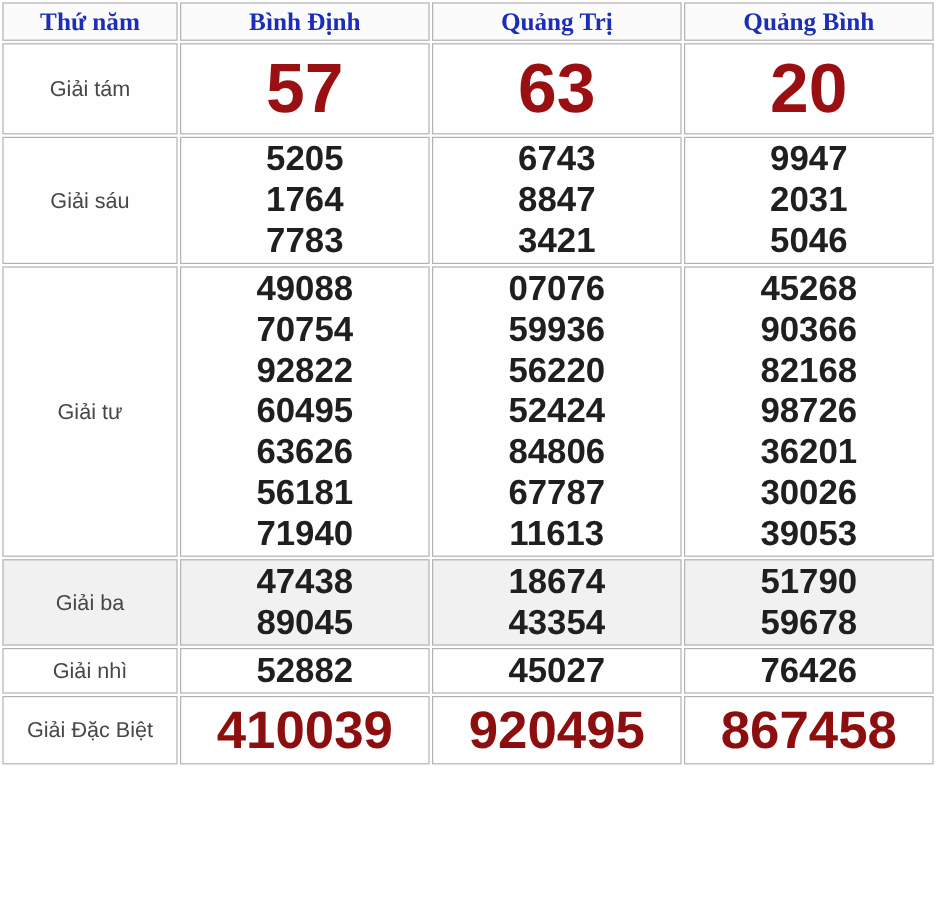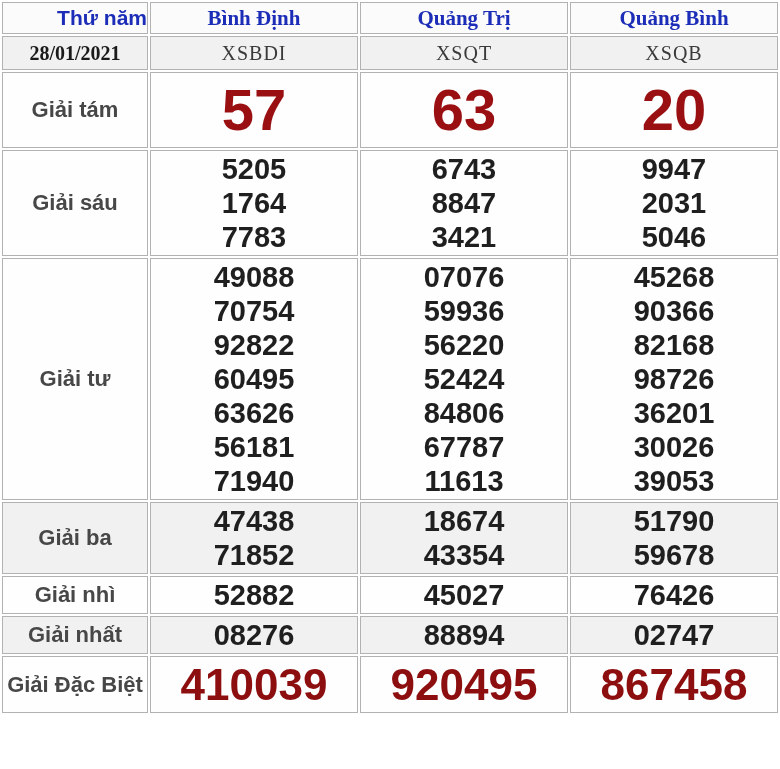--- a/index.html
+++ b/index.html
@@ -29,43 +29,42 @@
   tr.header-row td { background: #fbfbfb; height: 28px; }
   tr.subheader-row td { height: 30px; }
 
   .province-hdr {
     font-family: "Liberation Serif", serif;
     font-weight: bold;
     font-size: 21px;
     color: #1c2db8;
   }
   .weekday-hdr {
-    font-family: Liberation Sans, sans-serif;
+    font-family: Liberation Serif, serif;
     font-weight: bold;
     font-size: 21px;
     color: #1c2db8;
-    text-align: right;
   }
   .draw-date {
     font-family: "Liberation Serif", serif;
     font-weight: bold;
     font-size: 20px;
     color: #1a1a1a;
   }
   .lottery-code {
     font-family: "Liberation Serif", serif;
     font-weight: normal;
     font-size: 20px;
     color: #3a3a3a;
     letter-spacing: 1px;
   }
   td.label-cell {
-    font-size: 22px;
+    font-size: 18px;
     color: #474747;
-    font-weight: bold;
+    font-weight: normal;
   }
   td.num-cell div {
     font-weight: bold;
     font-size: 29px;
     color: #1f1f1f;
     line-height: 34px;
   }
   tr.big-red td.num-cell div {
     font-size: 58px;
     line-height: 72px;
@@ -87,26 +86,20 @@
     <col>
     <col>
   </colgroup>
   <thead>
     <tr class="header-row">
       <td class="weekday-hdr">Thứ năm</td>
       <td class="province-hdr">Bình Định</td>
       <td class="province-hdr">Quảng Trị</td>
       <td class="province-hdr">Quảng Bình</td>
     </tr>
-    <tr class="gray subheader-row">
-      <td class="draw-date">28/01/2021</td>
-      <td class="lottery-code">XSBDI</td>
-      <td class="lottery-code">XSQT</td>
-      <td class="lottery-code">XSQB</td>
-    </tr>
   </thead>
   <tbody>
       <tr class="white big-red">
         <td class="label-cell">Giải tám</td>
         <td class="num-cell">
           <div>57</div>
         </td>
         <td class="num-cell">
           <div>63</div>
         </td>
@@ -159,53 +152,41 @@
           <div>98726</div>
           <div>36201</div>
           <div>30026</div>
           <div>39053</div>
         </td>
       </tr>
       <tr class="gray">
         <td class="label-cell">Giải ba</td>
         <td class="num-cell">
           <div>47438</div>
-          <div>71852</div>
+          <div>89045</div>
         </td>
         <td class="num-cell">
           <div>18674</div>
           <div>43354</div>
         </td>
         <td class="num-cell">
           <div>51790</div>
           <div>59678</div>
         </td>
       </tr>
       <tr class="white">
         <td class="label-cell">Giải nhì</td>
         <td class="num-cell">
           <div>52882</div>
         </td>
         <td class="num-cell">
           <div>45027</div>
         </td>
         <td class="num-cell">
           <div>76426</div>
-        </td>
-      </tr>
-      <tr class="gray">
-        <td class="label-cell">Giải nhất</td>
-        <td class="num-cell">
-          <div>08276</div>
-        </td>
-        <td class="num-cell">
-          <div>88894</div>
-        </td>
-        <td class="num-cell">
-          <div>02747</div>
         </td>
       </tr>
       <tr class="white special-red">
         <td class="label-cell">Giải Đặc Biệt</td>
         <td class="num-cell">
           <div>410039</div>
         </td>
         <td class="num-cell">
           <div>920495</div>
         </td>

